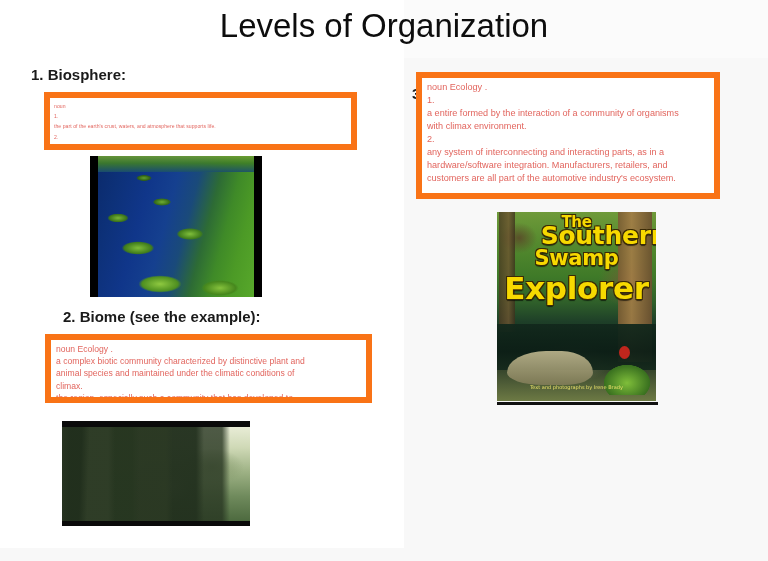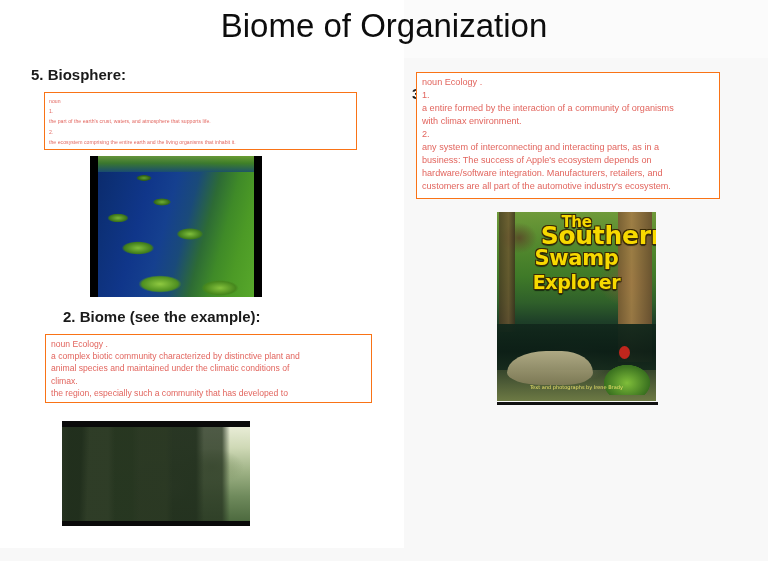--- a/index.html
+++ b/index.html
@@ -63,21 +63,21 @@
     font-family: "Liberation Sans", sans-serif;
     white-space: nowrap;
   }
   #h-biosphere { left: 31px; top: 66px; }
   #h-biome     { left: 31px; top: 308px; margin-left: 32px; }
   #h-ecosystem { left: 412px; top: 54px; margin-top: 31px; }
 
   
   .defbox {
     position: absolute;
-    border: 1px solid #f97316;
+    border: 6px solid #f97316;
     background: #ffffff;
     color: #e2655e;
     font-family: "Liberation Sans", sans-serif;
     box-sizing: border-box;
     overflow: hidden;
   }
   .defbox .line {
     display: block;
     white-space: nowrap;
   }
@@ -260,21 +260,21 @@
     text-shadow:
       -1px -1px 0 #3a2a05, 1px -1px 0 #3a2a05,
       -1px  1px 0 #3a2a05, 1px  1px 0 #3a2a05,
        0px  2px 1px rgba(0,0,0,.6);
     letter-spacing: -0.3px;
     line-height: 1;
   }
   #bt-the     { top: 3px;  font-size: 15px; }
   #bt-line1   { top: 11px; font-size: 25px; margin-left: 28px; }
   #bt-line2   { top: 36px; font-size: 21px; }
-  #bt-line3   { top: 61px; font-size: 19px; }
+  #bt-line3   { top: 61px; font-size: 31px; }
   #bt-author  {
     top: 173px;
     font-size: 5px;
     color: #e8e06a;
     text-shadow: none;
     font-weight: normal;
     letter-spacing: 0;
   }
   #book-underline {
     position: absolute;
@@ -286,23 +286,23 @@
   }
 </style>
 </head>
 <body>
 
 <div id="slide">
 
   <div class="top-white"></div>
   <div class="white-panel"></div>
 
-  <div class="slide-title">Biome of Organization</div>
-
-  <div class="heading" id="h-biosphere">5. Biosphere:</div>
+  <div class="slide-title">Levels of Organization</div>
+
+  <div class="heading" id="h-biosphere">1. Biosphere:</div>
 
   <div class="defbox" id="box-biosphere">
     <span class="line">noun</span>
     <span class="line">1.</span>
     <span class="line">the part of the earth's crust, waters, and atmosphere that supports life.</span>
     <span class="line">2.</span>
     <span class="line">the ecosystem comprising the entire earth and the living organisms that inhabit it.</span>
   </div>
 
   <div class="photo-frame" id="img-biosphere">
@@ -327,21 +327,20 @@
 
   <div class="heading" id="h-ecosystem">3. Ecosystem:</div>
 
   <div class="defbox" id="box-ecosystem">
     <span class="line">noun Ecology .</span>
     <span class="line">1.</span>
     <span class="line">a entire formed by the interaction of a community of organisms</span>
     <span class="line">with climax environment.</span>
     <span class="line">2.</span>
     <span class="line">any system of interconnecting and interacting parts, as in a</span>
-    <span class="line">business: The success of Apple's ecosystem depends on</span>
     <span class="line">hardware/software integration. Manufacturers, retailers, and</span>
     <span class="line">customers are all part of the automotive industry's ecosystem.</span>
   </div>
 
   <div class="photo-frame" id="img-book">
     <div class="scene"></div>
     <div class="trunk-l"></div>
     <div class="trunk-r"></div>
     <div class="water"></div>
     <div class="gator"></div>

